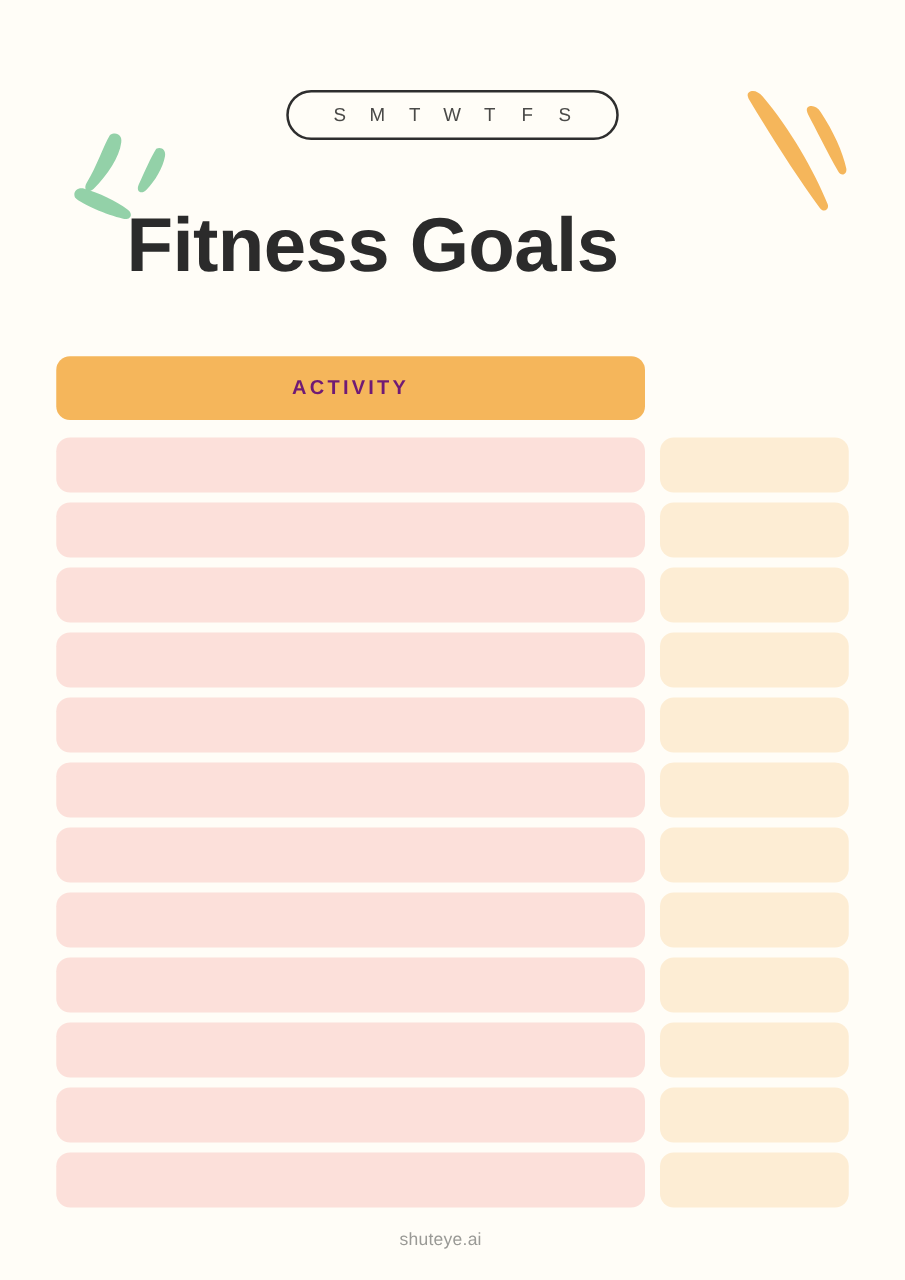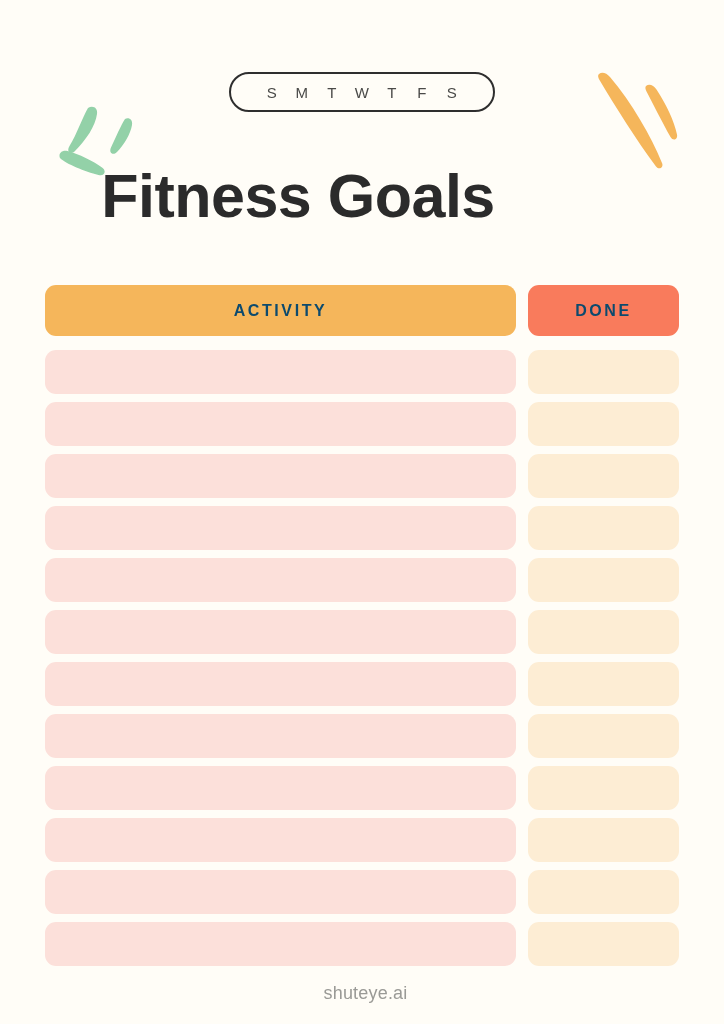--- a/index.html
+++ b/index.html
@@ -111,21 +111,21 @@
     display: flex;
     align-items: center;
     justify-content: center;
   }
   .header-row .cell-activity { background: #F5B65B; }
   .header-row .cell-done     { background: #F97B5C; }
   .header-label {
     font-size: 16px;
     font-weight: 700;
     letter-spacing: 2.6px;
-    color: #0c4a6e;
+    color: #701a75;
     line-height: 1;
   }
 
   .body-rows { margin-top: 14px; }
   .body-rows .row { margin-bottom: 8px; }
   .body-rows .cell-activity {
     height: 44px;
     background: #FCE0DA;
   }
   .body-rows .cell-done {
@@ -133,24 +133,23 @@
     background: #FDEDD4;
   }
 
   
   .footer {
     position: absolute;
     top: 983px;
     left: 0;
     width: 705px;
     text-align: center;
-    font-size: 18px;
+    font-size: 14px;
     color: #9A9A96;
     letter-spacing: 0.2px;
-    padding-left: 13px;
   }
 </style>
 </head>
 <body>
 
 <div class="page">
 
   <div class="deco-leaves">
     <svg viewBox="0 0 105 80" width="105" height="80" aria-hidden="true">
       <path d="M36 12 C41 9 46 12 45 18 C43.5 30 34 44 23 55 C18.5 59.5 14 55.5 17.5 50 C25 38 31 20 36 12 Z" fill="#93D1A8"></path>
@@ -179,23 +178,20 @@
   </div>
 
   <div class="title">Fitness Goals</div>
 
   <div class="table">
 
     <div class="row header-row">
       <div class="cell-activity">
         <span class="header-label">ACTIVITY</span>
       </div>
-      <div class="cell-done">
-        <span class="header-label">DONE</span>
-      </div>
     </div>
 
     <div class="body-rows">
       <div class="row">
         <div class="cell-activity"></div>
         <div class="cell-done"></div>
       </div>
       <div class="row">
         <div class="cell-activity"></div>
         <div class="cell-done"></div>

